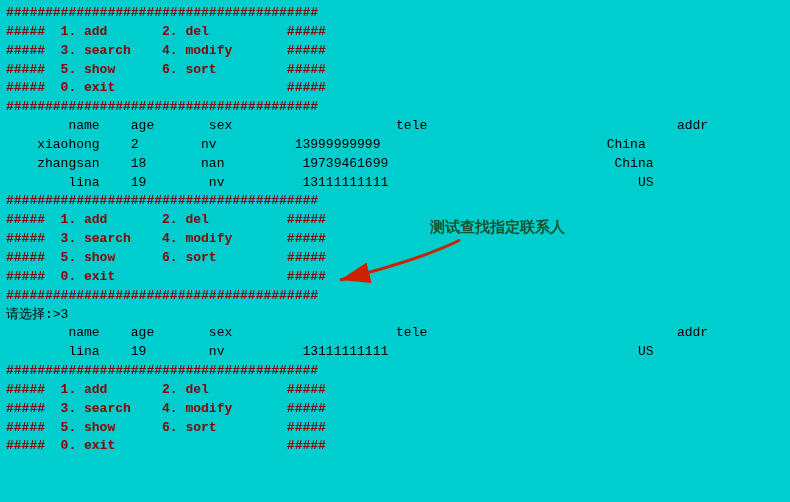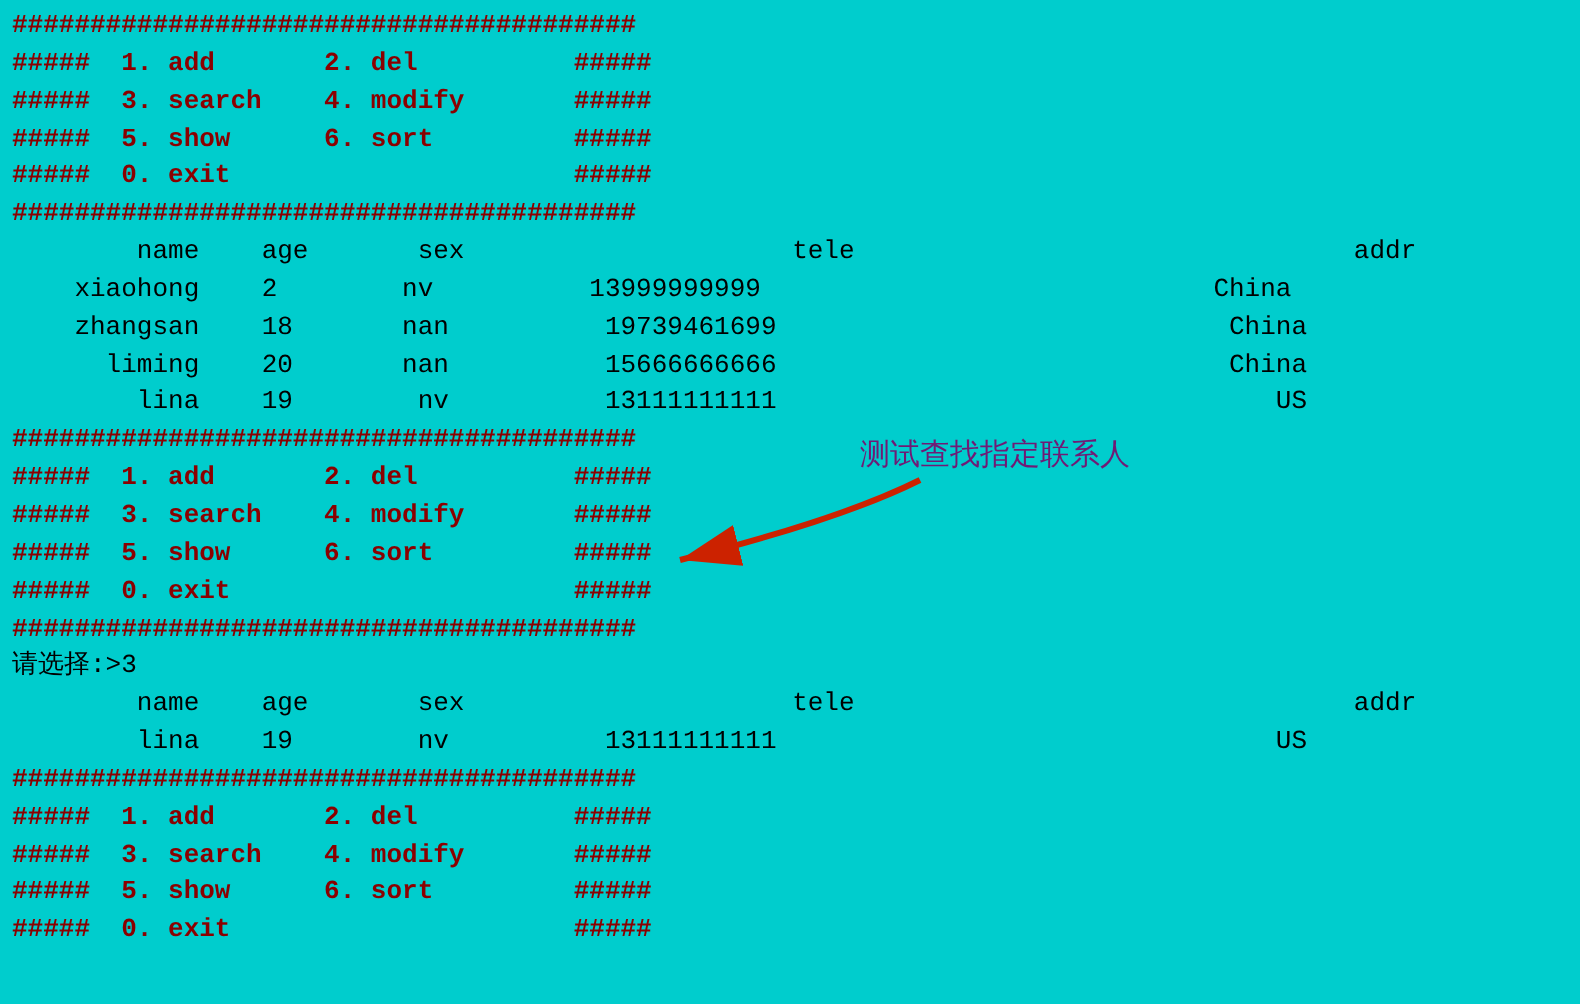--- a/index.html
+++ b/index.html
@@ -20,24 +20,24 @@
       width: 430px;
       height: 502px;
       padding: 4px 6px;
       color: #000;
       line-height: 1.45;
     }
     .annotation {
       position: absolute;
       top: 218px;
       left: 430px;
-      color: #701a75;
+      color: #14532d;
       font-family: 'Courier New', Courier, monospace;
       font-size: 15px;
-      font-weight: normal;
+      font-weight: bold;
     }
     .arrow {
       position: absolute;
       top: 230px;
       left: 320px;
       width: 160px;
       height: 60px;
     }
   </style>
 </head>
@@ -49,21 +49,20 @@
       <div style="font-family: &quot;Courier New&quot;, Courier, monospace; font-size: 13px; white-space: pre; line-height: 1.45; color: rgb(139, 0, 0); font-weight: bold;">#####  1. add       2. del          #####</div>
       <div style="font-family: &quot;Courier New&quot;, Courier, monospace; font-size: 13px; white-space: pre; line-height: 1.45; color: rgb(139, 0, 0); font-weight: bold;">#####  3. search    4. modify       #####</div>
       <div style="font-family: &quot;Courier New&quot;, Courier, monospace; font-size: 13px; white-space: pre; line-height: 1.45; color: rgb(139, 0, 0); font-weight: bold;">#####  5. show      6. sort         #####</div>
       <div style="font-family: &quot;Courier New&quot;, Courier, monospace; font-size: 13px; white-space: pre; line-height: 1.45; color: rgb(139, 0, 0); font-weight: bold;">#####  0. exit                      #####</div>
       <div style="font-family: &quot;Courier New&quot;, Courier, monospace; font-size: 13px; white-space: pre; line-height: 1.45; color: rgb(139, 0, 0); font-weight: bold;">########################################</div>
       <div style="font-family: &quot;Courier New&quot;, Courier, monospace; font-size: 13px; white-space: pre; line-height: 1.45; color: rgb(0, 0, 0);"></div>
       <div style="font-family: &quot;Courier New&quot;, Courier, monospace; font-size: 13px; white-space: pre; line-height: 1.45; color: rgb(0, 0, 0);">        name    age       sex                     tele                                addr</div>
       <div style="font-family: &quot;Courier New&quot;, Courier, monospace; font-size: 13px; white-space: pre; line-height: 1.45; color: rgb(0, 0, 0);"></div>
       <div style="font-family: &quot;Courier New&quot;, Courier, monospace; font-size: 13px; white-space: pre; line-height: 1.45; color: rgb(0, 0, 0);">    xiaohong    2        nv          13999999999                             China</div>
       <div style="font-family: &quot;Courier New&quot;, Courier, monospace; font-size: 13px; white-space: pre; line-height: 1.45; color: rgb(0, 0, 0);">    zhangsan    18       nan          19739461699                             China</div>
-      <div style="font-family: &quot;Courier New&quot;, Courier, monospace; font-size: 13px; white-space: pre; line-height: 1.45; color: rgb(0, 0, 0);">      liming    20       nan          15666666666                             China</div>
       <div style="font-family: &quot;Courier New&quot;, Courier, monospace; font-size: 13px; white-space: pre; line-height: 1.45; color: rgb(0, 0, 0);">        lina    19        nv          13111111111                                US</div>
       <div style="font-family: &quot;Courier New&quot;, Courier, monospace; font-size: 13px; white-space: pre; line-height: 1.45; color: rgb(139, 0, 0); font-weight: bold;">########################################</div>
       <div style="font-family: &quot;Courier New&quot;, Courier, monospace; font-size: 13px; white-space: pre; line-height: 1.45; color: rgb(139, 0, 0); font-weight: bold;">#####  1. add       2. del          #####</div>
       <div style="font-family: &quot;Courier New&quot;, Courier, monospace; font-size: 13px; white-space: pre; line-height: 1.45; color: rgb(139, 0, 0); font-weight: bold;">#####  3. search    4. modify       #####</div>
       <div style="font-family: &quot;Courier New&quot;, Courier, monospace; font-size: 13px; white-space: pre; line-height: 1.45; color: rgb(139, 0, 0); font-weight: bold;">#####  5. show      6. sort         #####</div>
       <div style="font-family: &quot;Courier New&quot;, Courier, monospace; font-size: 13px; white-space: pre; line-height: 1.45; color: rgb(139, 0, 0); font-weight: bold;">#####  0. exit                      #####</div>
       <div style="font-family: &quot;Courier New&quot;, Courier, monospace; font-size: 13px; white-space: pre; line-height: 1.45; color: rgb(139, 0, 0); font-weight: bold;">########################################</div>
       <div style="font-family: &quot;Courier New&quot;, Courier, monospace; font-size: 13px; white-space: pre; line-height: 1.45; color: rgb(0, 0, 0);">请选择:&gt;3</div>
       <div style="font-family: &quot;Courier New&quot;, Courier, monospace; font-size: 13px; white-space: pre; line-height: 1.45; color: rgb(0, 0, 0);">        name    age       sex                     tele                                addr</div>
       <div style="font-family: &quot;Courier New&quot;, Courier, monospace; font-size: 13px; white-space: pre; line-height: 1.45; color: rgb(0, 0, 0);"></div>

